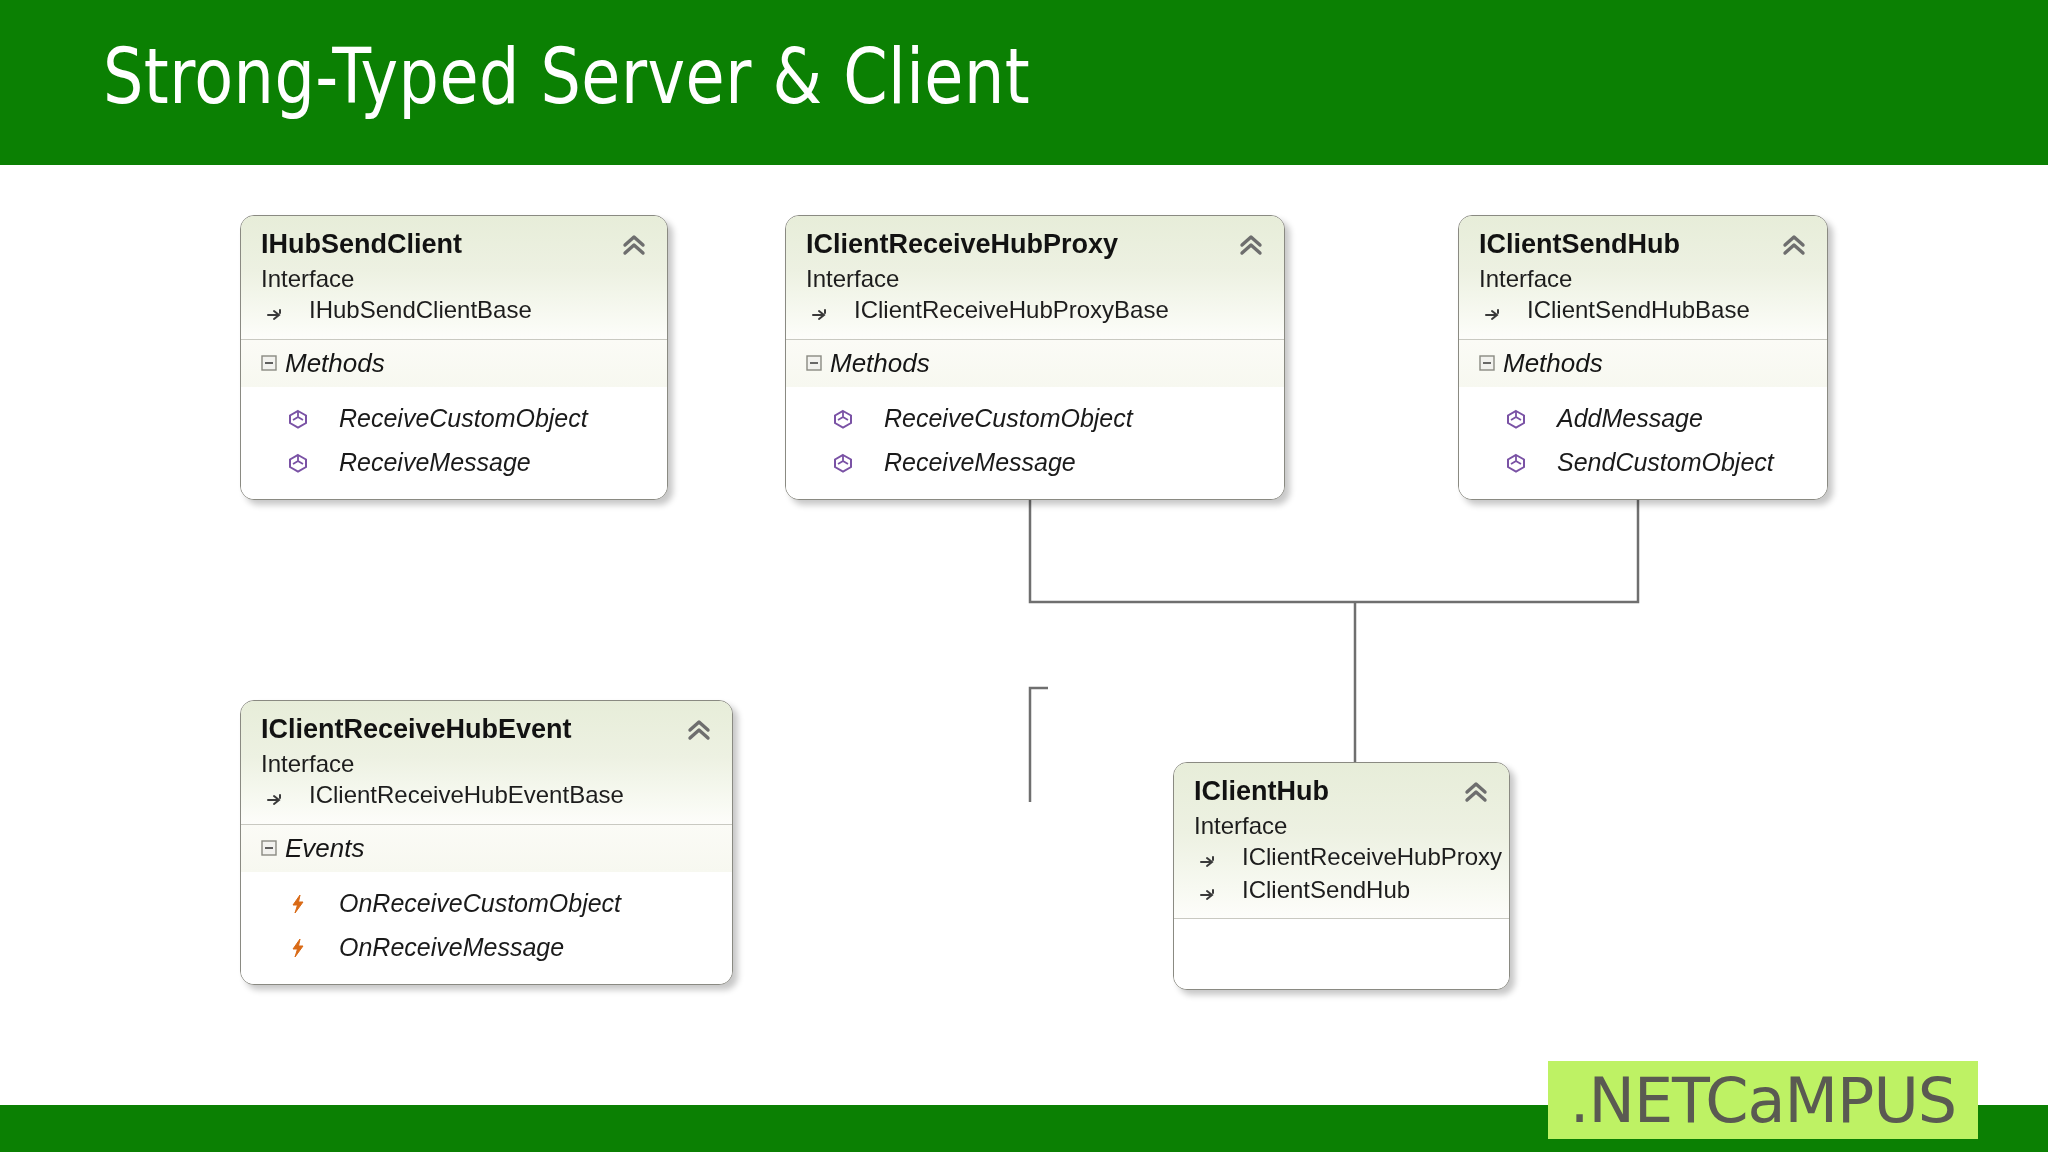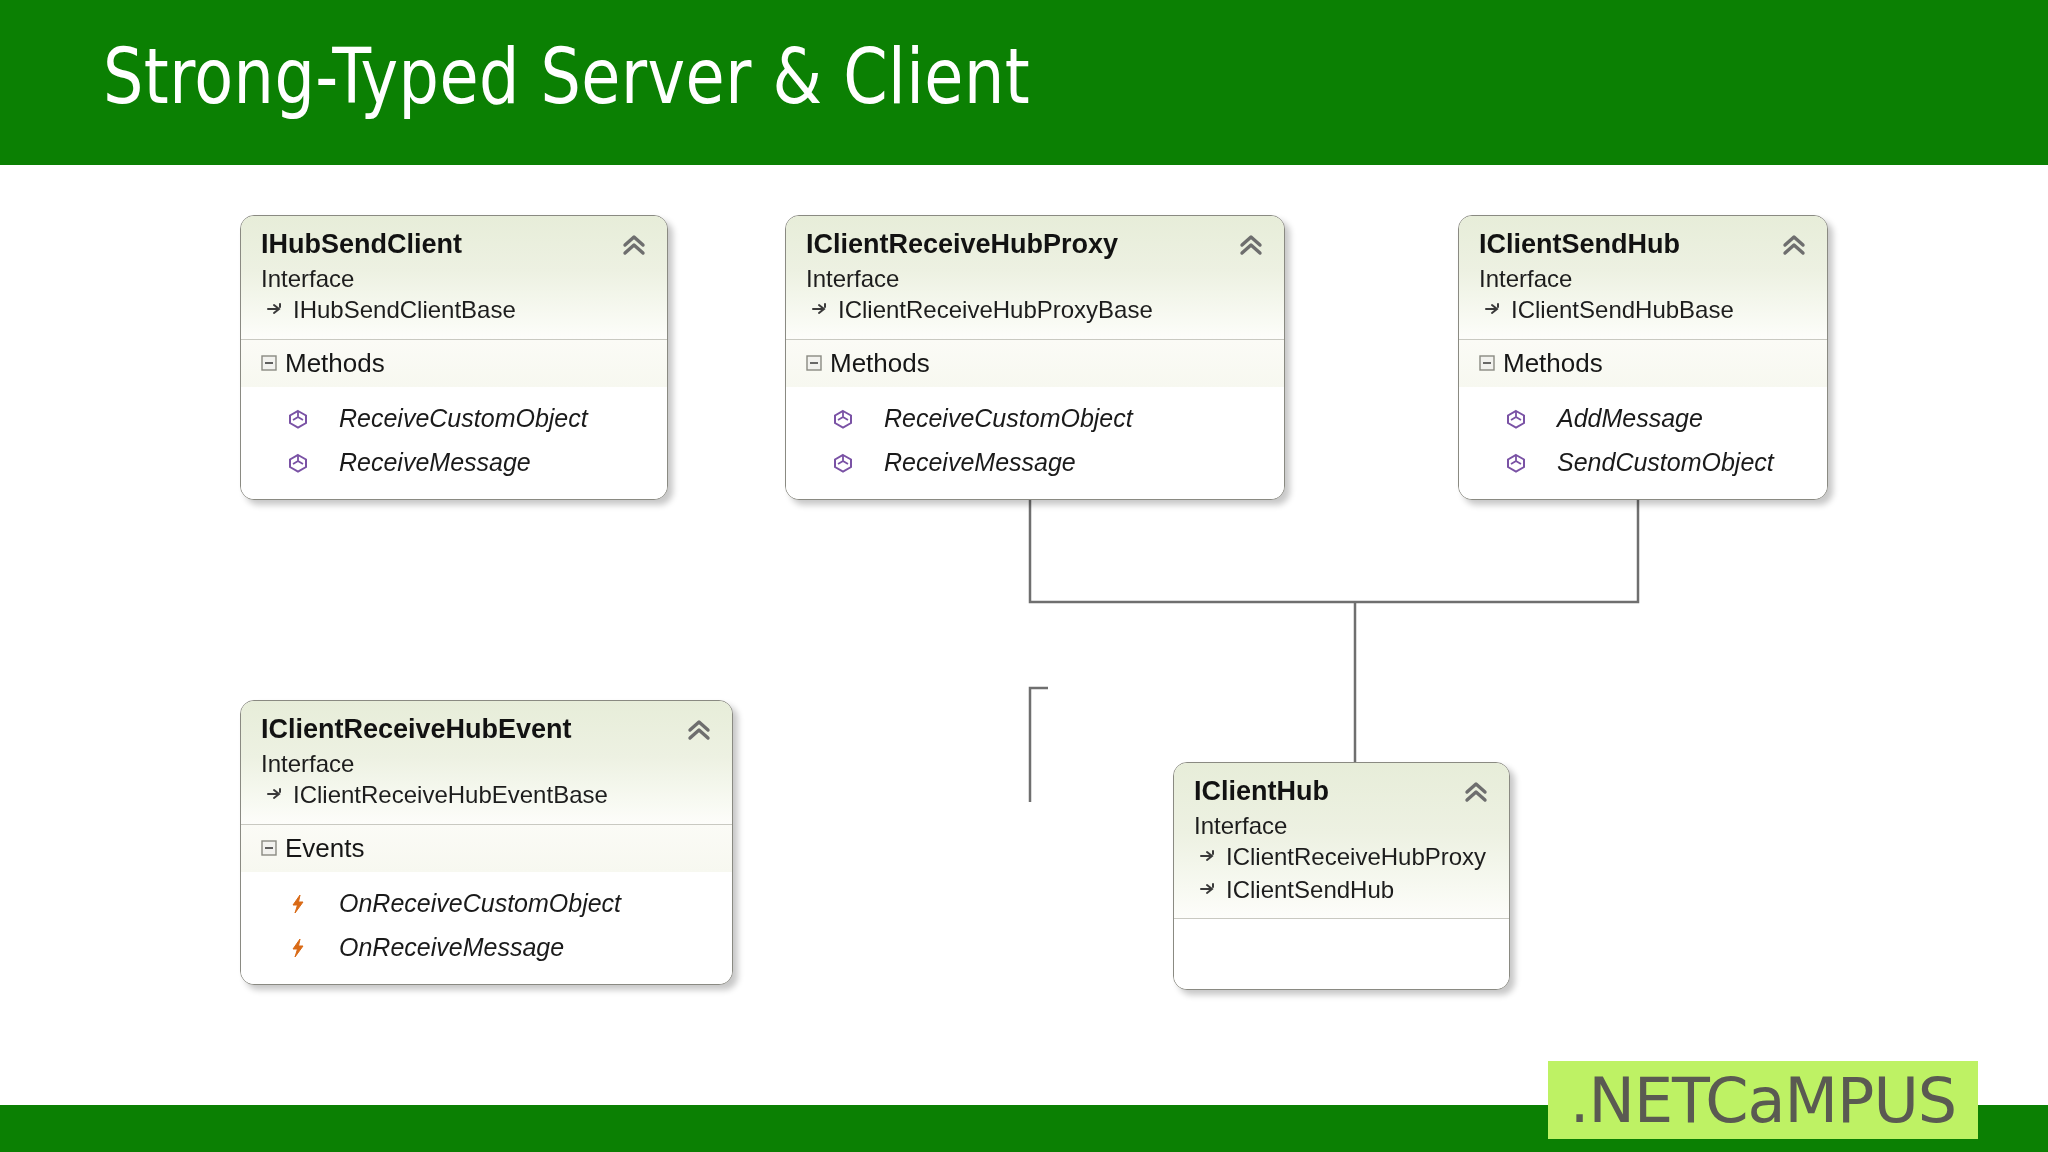--- a/index.html
+++ b/index.html
@@ -99,24 +99,26 @@
     font-size: 24px;
     color: #1d1d1d;
     margin-top: 5px;
     line-height: 1.15;
   }
   .uml-base-list {
     margin-top: 2px;
   }
   .uml-base {
     display: flex;
+    align-items: center;
     font-size: 24px;
     color: #1d1d1d;
     line-height: 1.35;
     white-space: nowrap;
+    gap: 16px;
   }
   .icon-basearrow {
     display: inline-block;
     width: 20px;
     height: 20px;
     margin-right: 8px;
     margin-left: 4px;
     flex: 0 0 auto;
     position: relative;
     top: 1px;
@@ -131,20 +133,21 @@
   .uml-divider {
     height: 1px;
     background: #c9c9c1;
     width: 100%;
   }
   .uml-section {
     background: linear-gradient(to bottom, #fbfbf6 0%, #f7f8f0 100%);
     padding: 8px 8px 8px 20px;
     display: flex;
     align-items: center;
+    font-style: italic;
   }
   .uml-section-label {
     font-size: 26px;
     color: #161616;
     margin-left: 8px;
   }
   .icon-collapse-sq {
     display: inline-block;
     width: 16px;
     height: 16px;

